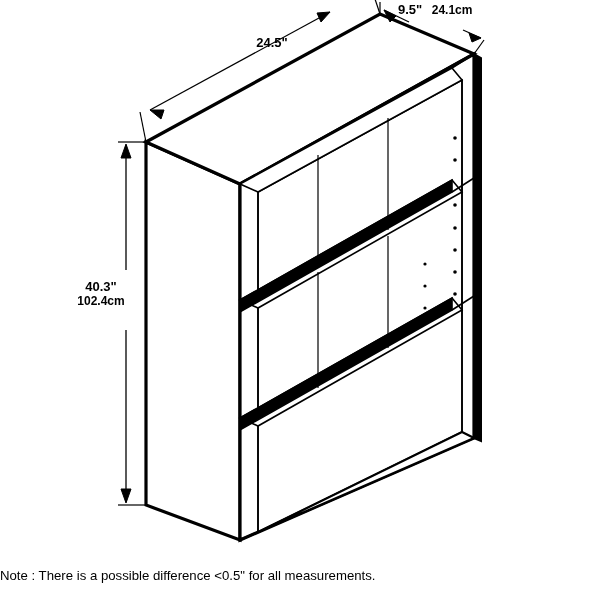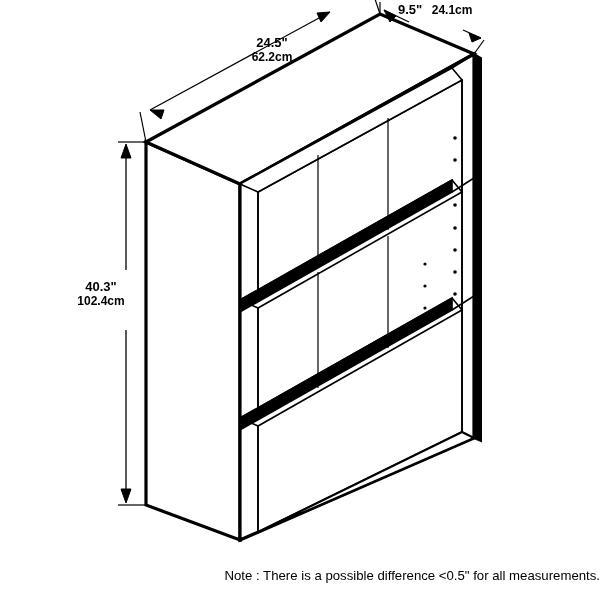--- a/index.html
+++ b/index.html
@@ -34,21 +34,21 @@
     position: absolute;
     white-space: nowrap;
     line-height: 1.12;
     text-align: center;
   }
   .note {
     position: absolute;
     left: 0;
     top: 568px;
     width: 600px;
-    text-align: right;
+    text-align: left;
     font-size: 13.2px;
     color: #000;
   }
   .dim-w-top {
     left: 212px;
     top: 36px;
     width: 120px;
     font-size: 12.5px;
   }
   .dim-d-top {
@@ -156,21 +156,20 @@
       <line x1="126" y1="145" x2="126" y2="270" stroke-width="1.3"></line>
       <line x1="126" y1="330" x2="126" y2="502" stroke-width="1.3"></line>
       <polygon points="126,144 121,158 131,158"></polygon>
       <polygon points="126,503 121,489 131,489"></polygon>
     </g>
 
   </svg>
 
   <div class="lbl dim-w-top">
     <div class="line1">24.5"</div>
-    <div class="line2">62.2cm</div>
   </div>
 
   <div class="lbl dim-d-top">
     <span class="line1">9.5"</span>
     <span class="line2" style="margin-left:6px;">24.1cm</span>
   </div>
 
   <div class="lbl dim-h-left">
     <div class="line1">40.3"</div>
     <div class="line2">102.4cm</div>

